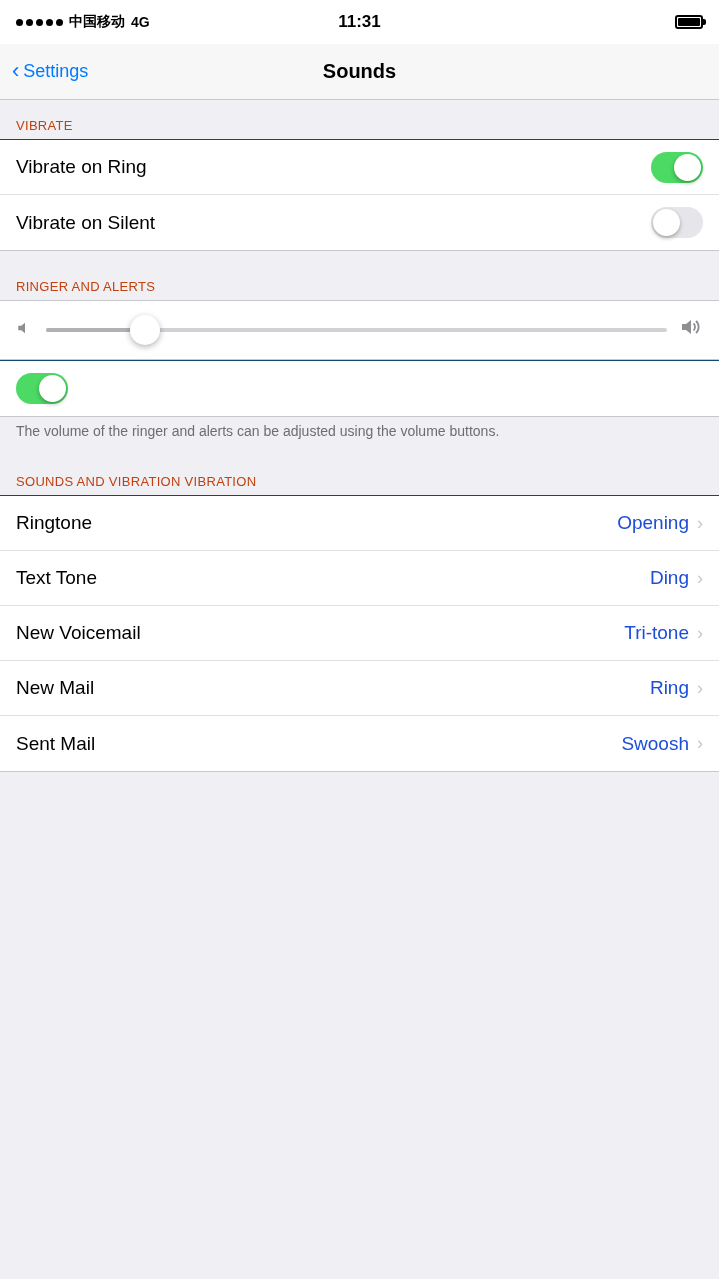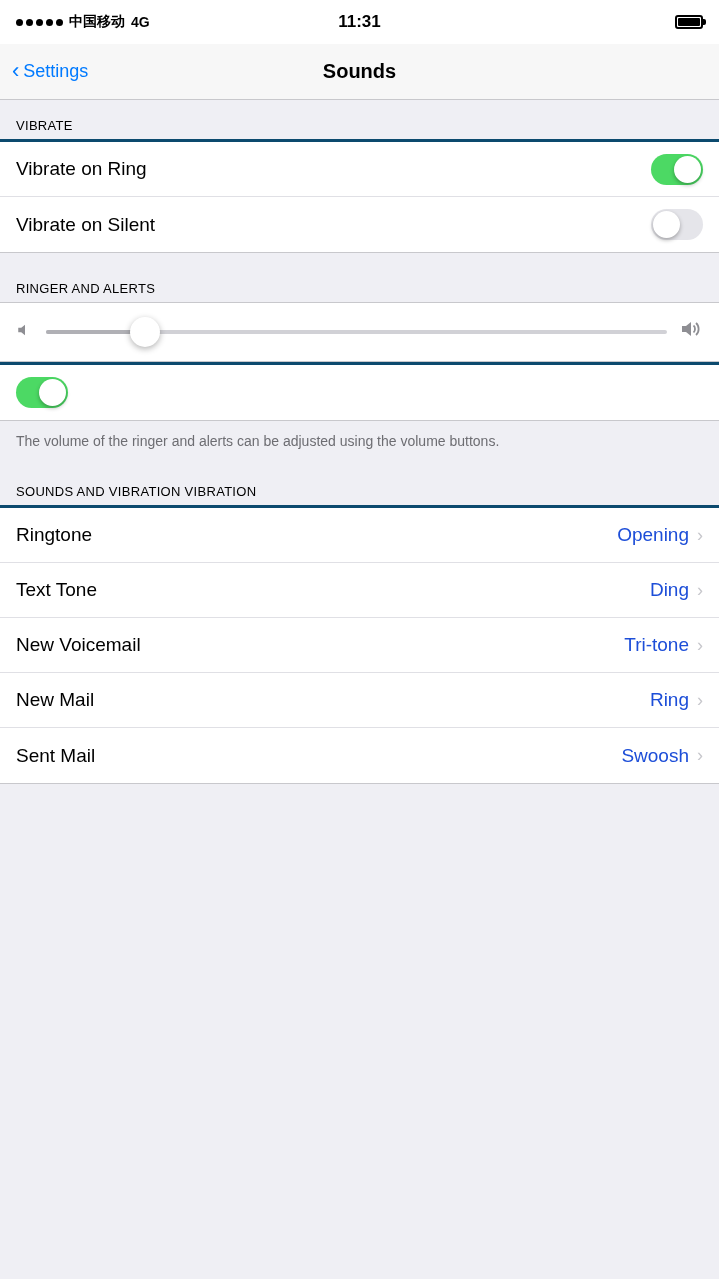--- a/index.html
+++ b/index.html
@@ -106,29 +106,29 @@
       font-size: 20px;
       font-weight: 600;
       color: #000;
     }
 
     
     .section-header {
       padding: 18px 10px 6px 16px;
       font-size: 13px;
       font-weight: 400;
-      color: #000000;
+      color: #c2410c;
       letter-spacing: 0.3px;
       background: #efeff4;
     }
 
     
     .table-section {
       background: #fff;
-      border-top: 3px solid #0c4a6e;
+      border-top: 1px solid #0c4a6e;
       border-bottom: 1px solid #c8c8cc;
     }
 
     .table-row {
       display: flex;
       align-items: center;
       justify-content: space-between;
       padding: 0 16px;
       min-height: 55px;
       background: #fff;
@@ -230,21 +230,21 @@
       transform: translate(-50%, -50%);
       width: 30px;
       height: 30px;
       background: #fff;
       border-radius: 50%;
       box-shadow: 0 2px 6px rgba(0,0,0,0.3);
     }
 
     
     .description-text {
-      padding: 10px 16px 14px 16px;
+      padding: 4px 16px 14px 16px;
       font-size: 14px;
       color: #6d6d72;
       line-height: 1.5;
       background: #efeff4;
     }
 
     
     .section-gap {
       height: 10px;
       background: #efeff4;

